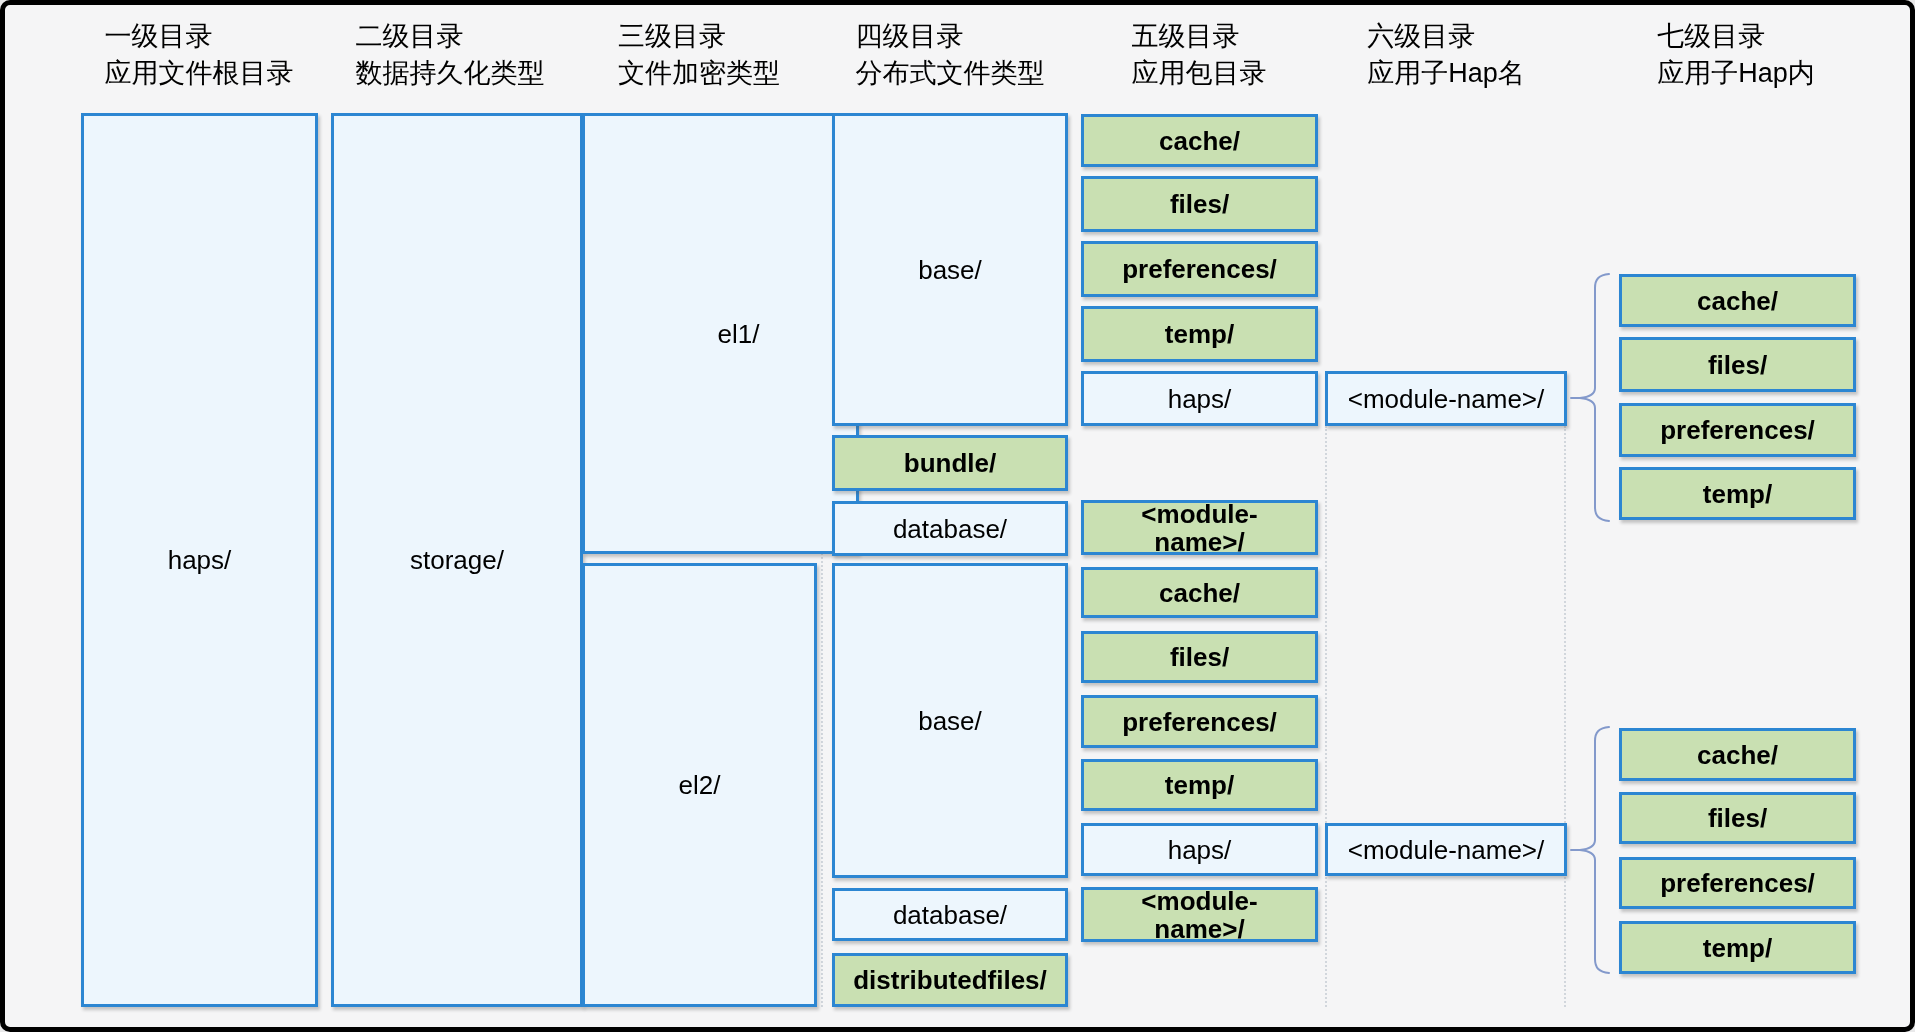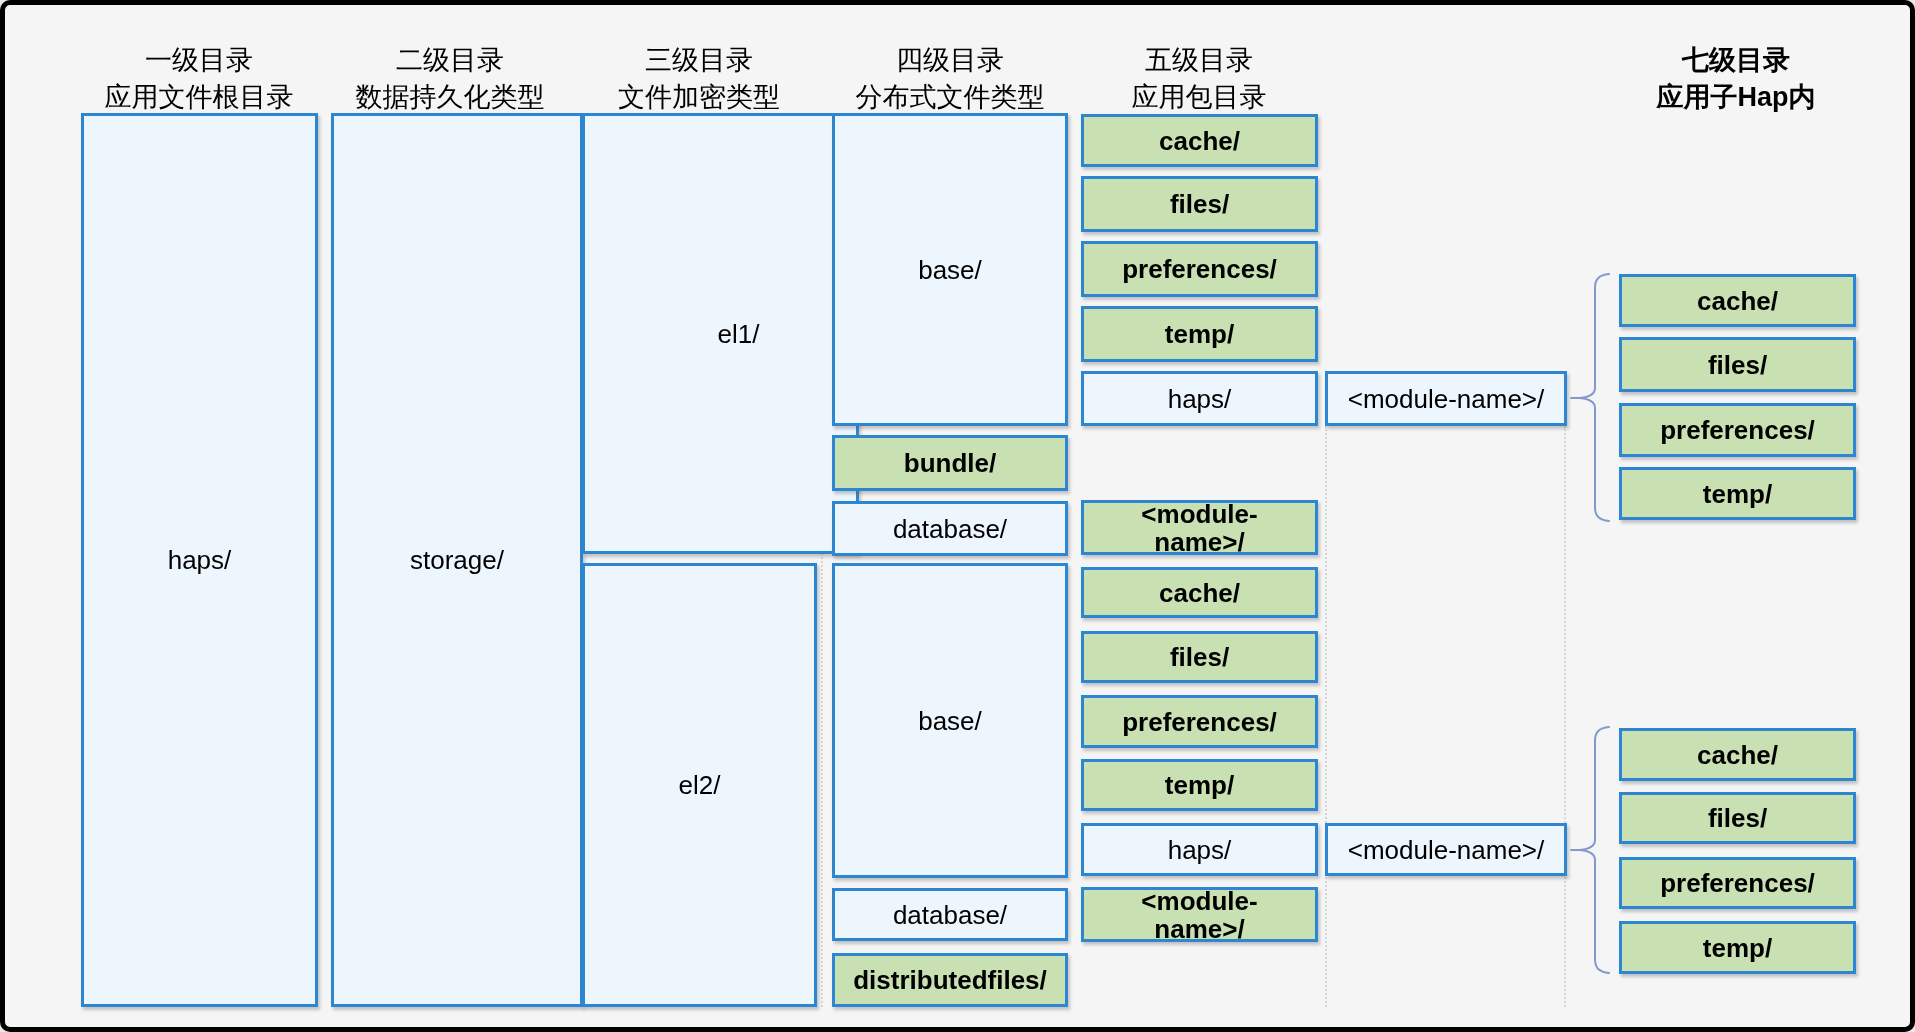--- a/index.html
+++ b/index.html
@@ -10,25 +10,24 @@
     border:5px solid #000;
     border-radius:10px;
     overflow:hidden;
     font-family:"Liberation Sans","DejaVu Sans",sans-serif;
     background:var(--background,#f5f5f6);
     color:var(--text-color,#000);
   }
   .col-header{
     position:absolute;top:13px;
     transform:translateX(-50%);
-    text-align:center;
+    text-align:left;
     font-size:27px;line-height:37px;
     white-space:pre-line;
     color:var(--text-color,#000);
-    margin-top:24px;
   }
   .node{
     position:absolute;z-index:1;
     box-sizing:border-box;
     border:3px solid var(--box-border,#2c86d2);
     display:flex;align-items:center;justify-content:center;
     text-align:center;
     font-size:26px;line-height:28px;
     white-space:pre-line;
     box-shadow:2px 3px 3px rgba(80,80,80,0.30);
@@ -65,21 +64,23 @@
     <div class="col-header" style="left: 194px;">一级目录
 应用文件根目录</div>
     <div class="col-header" style="left: 445px;">二级目录
 数据持久化类型</div>
     <div class="col-header" style="left: 694px;">三级目录
 文件加密类型</div>
     <div class="col-header" style="left: 945px;">四级目录
 分布式文件类型</div>
     <div class="col-header" style="left: 1194px;">五级目录
 应用包目录</div>
-    <div class="col-header" style="left: 1731px; font-weight: bold;">七级目录
+    <div class="col-header" style="left: 1441px;">六级目录
+应用子Hap名</div>
+    <div class="col-header" style="left: 1731px;">七级目录
 应用子Hap内</div>
     <div class="node blue" style="left: 76px; top: 108px; width: 237px; height: 894px;">haps/</div>
     <div class="node blue" style="left: 326px; top: 108px; width: 252px; height: 894px;">storage/</div>
     <div class="node blue" style="left: 577px; top: 108px; width: 277px; height: 441px; padding-left: 36px;">el1/</div>
     <div class="node blue" style="left: 577px; top: 558px; width: 235px; height: 444px;">el2/</div>
     <div class="node blue" style="left: 827px; top: 108px; width: 236px; height: 313px;">base/</div>
     <div class="node green" style="left: 827px; top: 430px; width: 236px; height: 56px;">bundle/</div>
     <div class="node blue" style="left: 827px; top: 496px; width: 236px; height: 55px;">database/</div>
     <div class="node blue" style="left: 827px; top: 558px; width: 236px; height: 315px;">base/</div>
     <div class="node blue" style="left: 827px; top: 883px; width: 236px; height: 53px;">database/</div>

